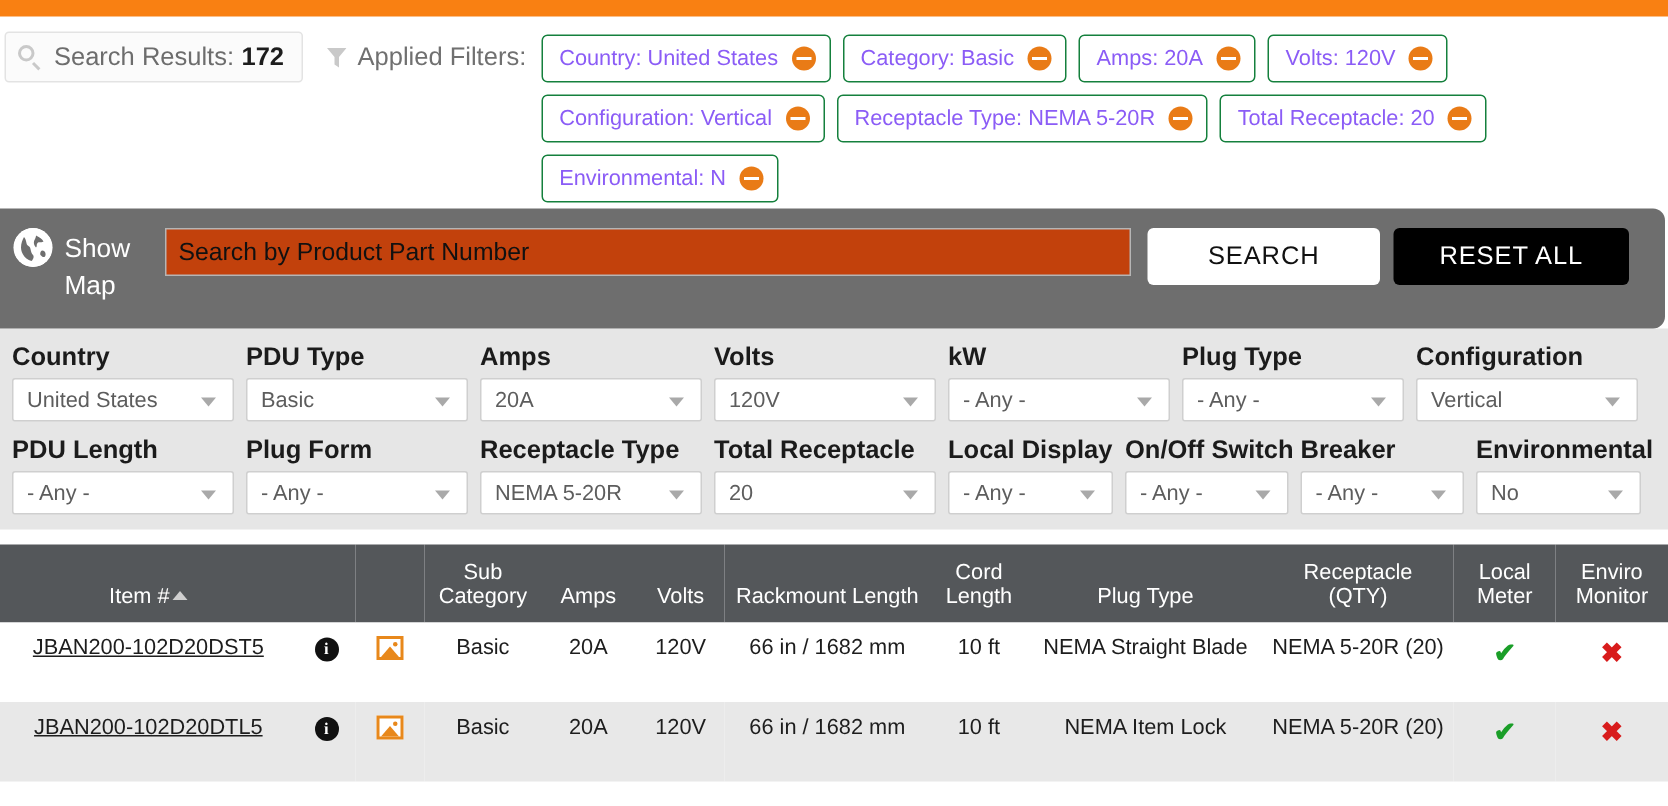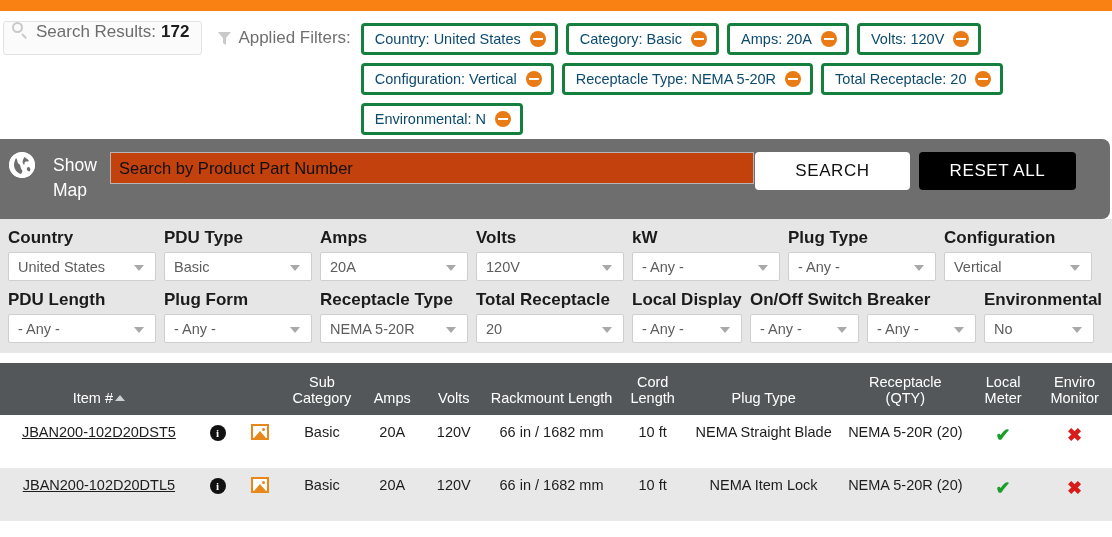--- a/index.html
+++ b/index.html
@@ -25,21 +25,21 @@
     padding: 10px 0 0 0;
     height: 128px;
   }
   .results-box {
     margin-left: 3px;
     border: 1px solid #e3e3e3;
     background: #fbfbfb;
     border-radius: 3px;
     height: 34px;
     display: flex;
-    align-items: flex-start;
+    align-items: center;
     padding: 0 12px 0 8px;
     flex: none;
   }
   .mag-icon { width: 17px; height: 17px; position: relative; margin-right: 7px; flex: none; }
   .mag-icon .ring {
     position: absolute; left: 0; top: 0;
     width: 11px; height: 11px;
     border: 2px solid #c9c9c9; border-radius: 50%;
   }
   .mag-icon .handle {
@@ -56,28 +56,28 @@
   }
   .applied-label {
     font-size: 17px; color: #707070; margin-top: 7px; margin-right: 10px;
     white-space: nowrap;
   }
   .chips {
     display: flex; flex-wrap: wrap; gap: 8px;
     width: 645px; padding-top: 2px;
   }
   .chip {
-    border: 3px solid #15803d;
+    border: 1px solid #15803d;
     border-radius: 4px;
     background: #ffffff;
     height: 32px;
     display: flex; align-items: center;
     padding: 0 9px 0 11px;
     font-size: 14.5px;
-    color: #0c4a6e;
+    color: #8b5cf6;
     white-space: nowrap;
   }
   .chip .remove {
     width: 16px; height: 16px; border-radius: 50%;
     background: #E97B16;
     margin-left: 9px; flex: none;
     position: relative;
   }
   .chip .remove::after {
     content: "";
@@ -91,21 +91,21 @@
     border-radius: 0 8px 8px 0;
     height: 80px;
     margin: 0 2px 0 0;
     display: flex;
     align-items: flex-start;
     padding: 13px 0 0 0;
     position: relative;
   }
   .show-map {
     display: flex; align-items: flex-start;
-    width: 110px; padding-left: 9px; flex: none; gap: 10px;
+    width: 110px; padding-left: 9px; flex: none;
   }
   .globe {
     width: 26px; height: 26px; border-radius: 50%;
     background: #ffffff; flex: none; margin-right: 8px;
     position: relative; overflow: hidden;
   }
   .globe svg { position: absolute; left: 0; top: 0; }
   .show-map-text { font-size: 17.5px; color: #ffffff; line-height: 26px; }
   .show-map-text .l2 { display: block; line-height: 25px; }
 
@@ -119,21 +119,21 @@
     font-family: "Liberation Sans", sans-serif;
     border-radius: 0;
   }
   .search-input::placeholder { color: #111111; opacity: 1; }
 
   .btn-search {
     width: 155px; height: 38px;
     background: #ffffff; color: #111111;
     border: none; border-radius: 4px;
     font-size: 17px; letter-spacing: 0.6px;
-    margin-left: 1px;
+    margin-left: 11px;
     font-family: "Liberation Sans", sans-serif;
     cursor: pointer;
   }
   .btn-reset {
     width: 157px; height: 38px;
     background: #000000; color: #ffffff;
     border: none; border-radius: 4px;
     font-size: 17px; letter-spacing: 0.6px;
     margin-left: 9px;
     font-family: "Liberation Sans", sans-serif;

